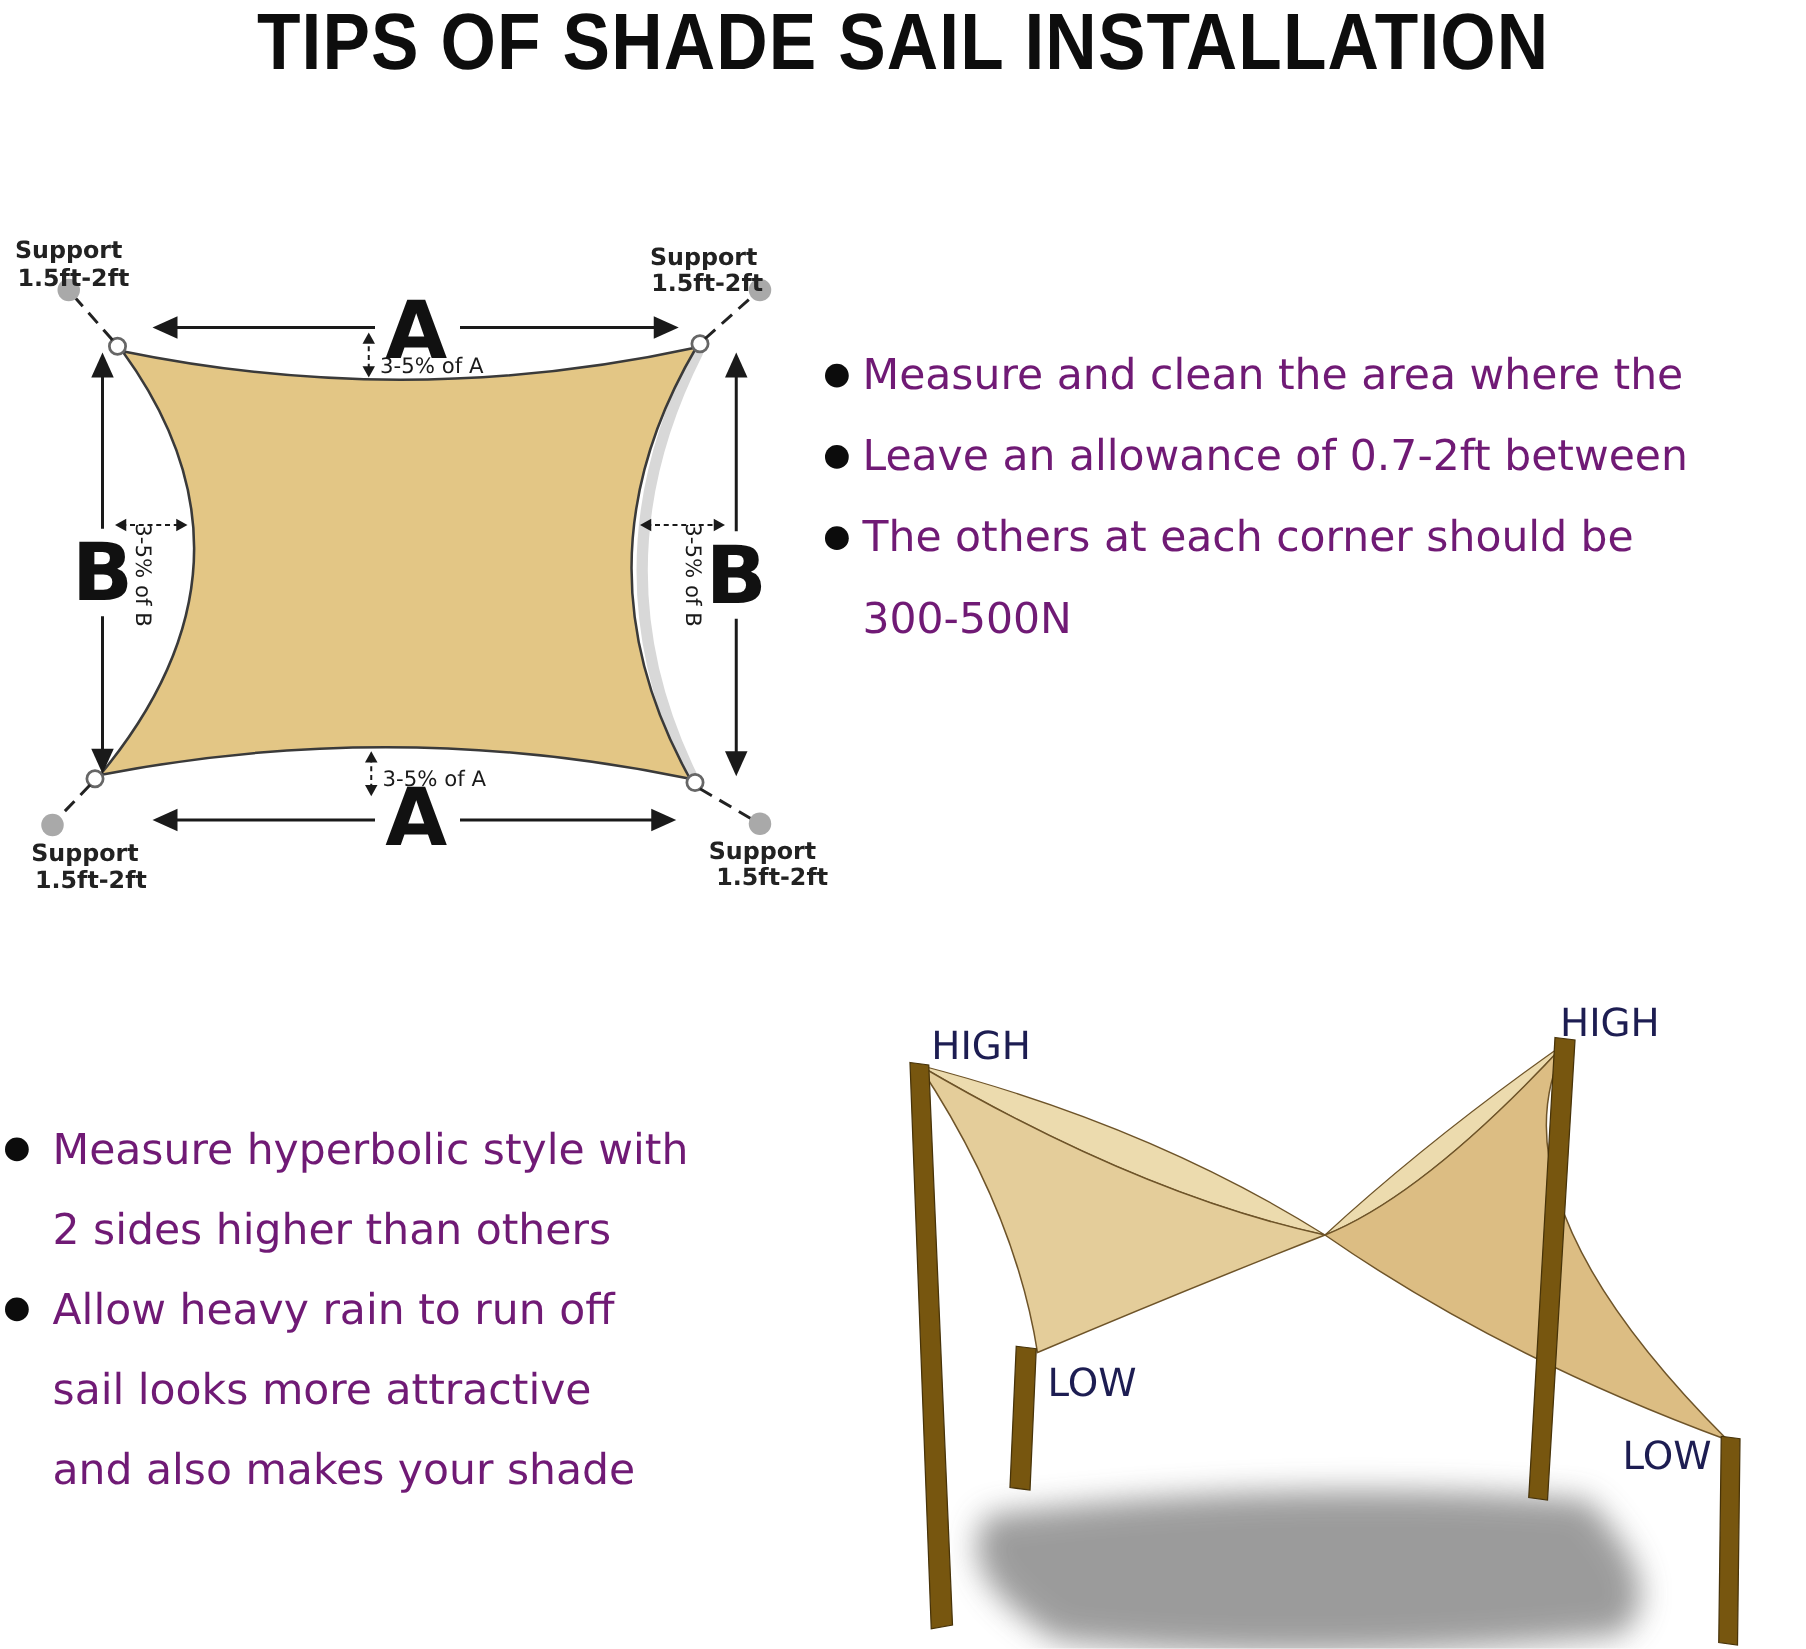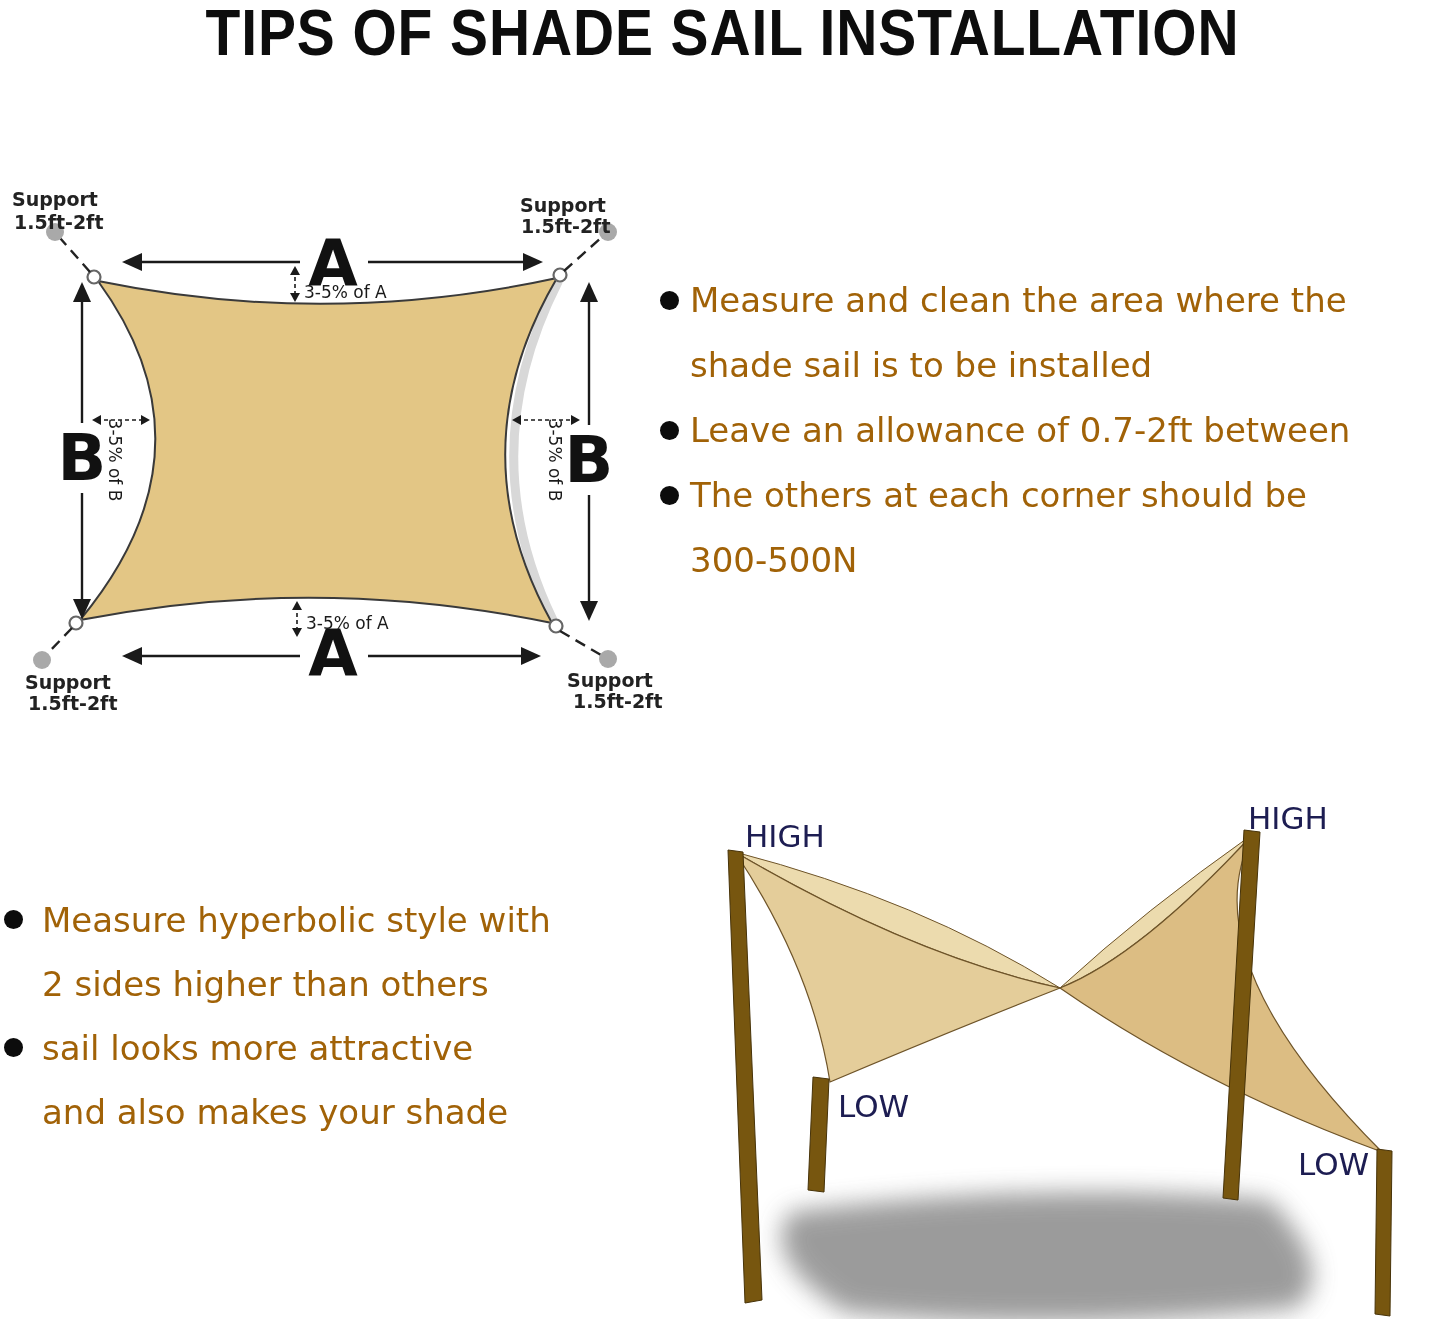--- a/index.html
+++ b/index.html
@@ -12,21 +12,21 @@
     color:#0d0d0d;white-space:nowrap;transform:scaleX(0.89);transform-origin:center;}
 
   svg text{font-family:"DejaVu Sans",sans-serif;}
   .svg-abs{position:absolute;}
 
   
   .tips{position:absolute;}
   .tips .li{position:relative;}
   .tips .dot{position:absolute;left:0;width:19px;height:19px;border-radius:50%;background:#0c0c0c;}
   .tips .lines{display:block;}
-  .tips .line{font-size:34px;color:#a16207;white-space:nowrap;}
+  .tips .line{font-size:34px;color:#701a75;white-space:nowrap;}
 
   .tips-right{left:660px;top:268px;width:785px;}
   .tips-right .line{line-height:65px;}
   .tips-right .dot{top:23px;}
   .tips-right .lines{padding-left:30px;}
 
   .tips-left{left:4px;top:888px;width:640px;}
   .tips-left .line{line-height:64px;}
   .tips-left .dot{top:22px;}
   .tips-left .lines{padding-left:38px;}
@@ -129,21 +129,20 @@
     <polygon points="580,250 571,245 571,255" fill="#1a1a1a"></polygon>
     <text x="549" y="290" text-anchor="middle" font-size="17" fill="#1a1a1a" transform="rotate(90 549 290)">3-5% of B</text>
   </g>
 </svg>
 
 <div class="tips tips-right">
   <div class="li">
     <span class="dot"></span>
     <div class="lines">
       <div class="line">Measure and clean the area where the</div>
-      <div class="line">shade sail is to be installed</div>
     </div>
   </div>
   <div class="li">
     <span class="dot"></span>
     <div class="lines">
       <div class="line">Leave an allowance of 0.7-2ft between</div>
     </div>
   </div>
   <div class="li">
     <span class="dot"></span>
@@ -158,20 +157,21 @@
   <div class="li">
     <span class="dot"></span>
     <div class="lines">
       <div class="line">Measure hyperbolic style with</div>
       <div class="line">2 sides higher than others</div>
     </div>
   </div>
   <div class="li">
     <span class="dot"></span>
     <div class="lines">
+      <div class="line">Allow heavy rain to run off</div>
       <div class="line">sail looks more attractive</div>
       <div class="line">and also makes your shade</div>
     </div>
   </div>
 </div>
 
 <svg class="svg-abs" style="left:640px;top:760px;" width="805" height="559" viewBox="0 0 805 559">
   <defs>
     <filter id="shadowBlur" x="-25%" y="-25%" width="150%" height="150%">
       <feGaussianBlur stdDeviation="12"></feGaussianBlur>

